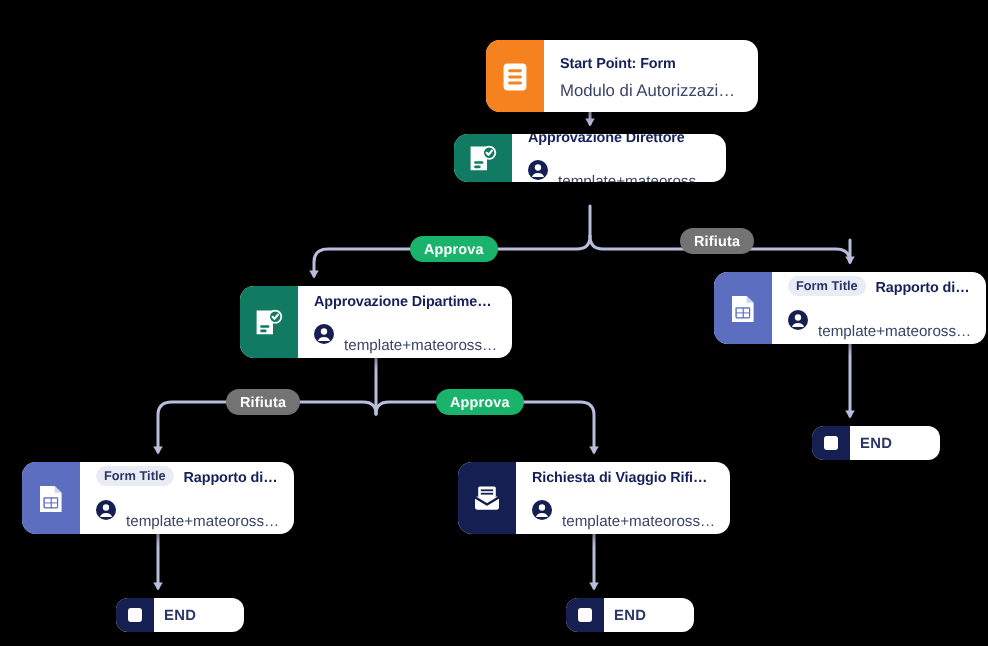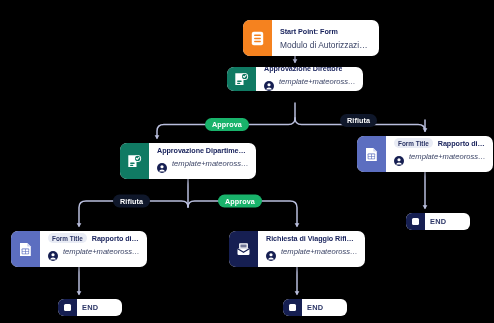--- a/index.html
+++ b/index.html
@@ -66,24 +66,23 @@
   }
   .node-sub {
     font-size: 8.4px;
     color: #3b4466;
     white-space: nowrap;
     overflow: hidden;
     text-overflow: ellipsis;
   }
   .userline {
     display: flex;
-    align-items: flex-start;
+    align-items: flex-end;
     gap: 5px;
     min-width: 0;
-    font-style: italic;
   }
   .user-text {
     font-size: 7.6px;
     color: #3b4466;
     white-space: nowrap;
     overflow: hidden;
     text-overflow: ellipsis;
   }
   .form-badge {
     font-size: 6.4px;
@@ -110,21 +109,21 @@
     align-items: center;
     justify-content: center;
     padding: 0 7px;
     font-size: 7.2px;
     font-weight: bold;
     color: #ffffff;
     white-space: nowrap;
     letter-spacing: 0.1px;
   }
   .pill-approve { background: #19b36b; }
-  .pill-reject  { background: #0f172a; }
+  .pill-reject  { background: #737373; }
 
   
   .end-node {
     position: absolute;
     display: flex;
     align-items: center;
     background: #ffffff;
     border-radius: 6px;
     overflow: hidden;
     box-shadow: 0 1px 4px rgba(0,0,0,0.45);

